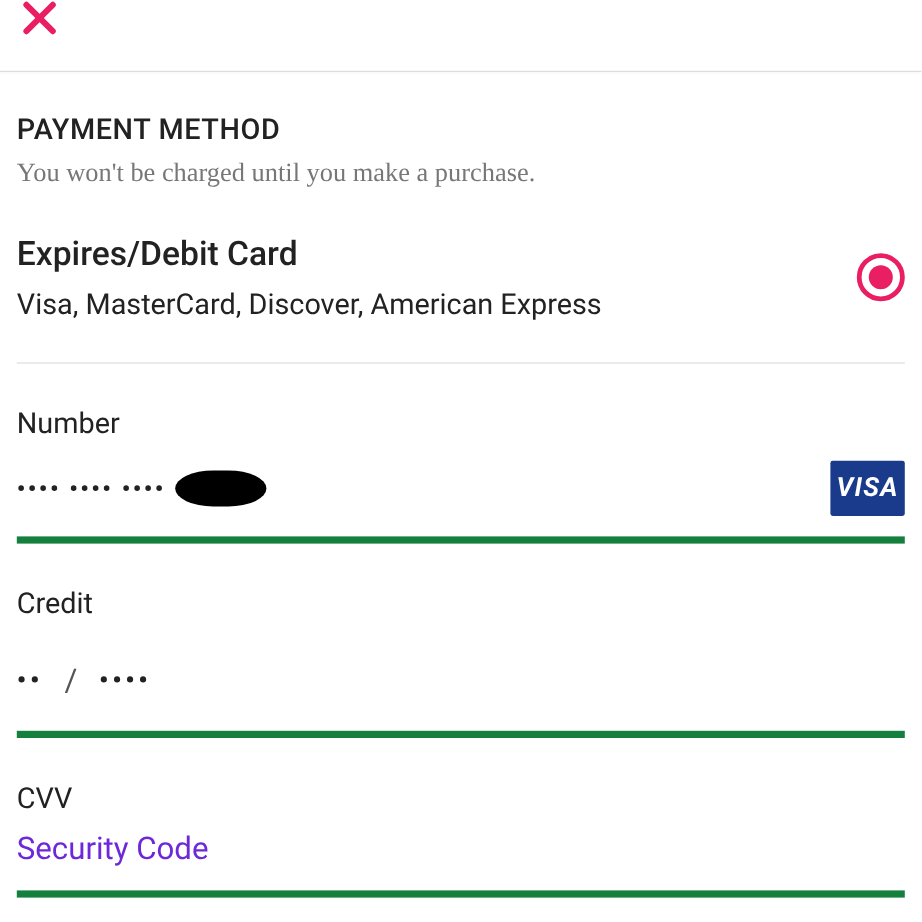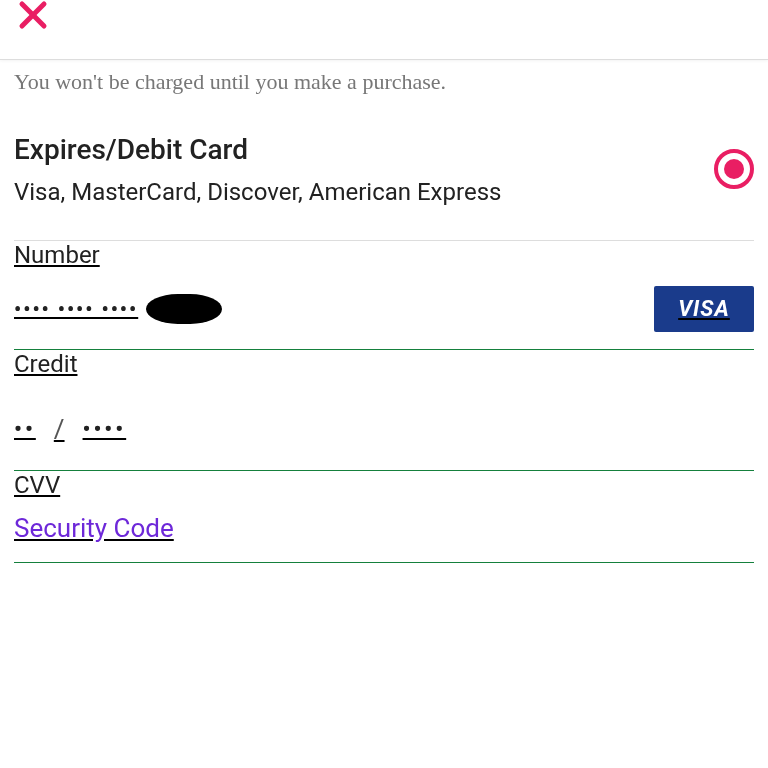--- a/index.html
+++ b/index.html
@@ -9,47 +9,48 @@
     .content { padding: 0 14px; }
     .section-title { font-size: 24px; font-weight: 500; color: #222; letter-spacing: 0.5px; margin-top: 34px; }
     .section-sub { font-size: 22px; color: #777; margin-top: 8px; line-height: 1.3; font-family: Liberation Serif, serif; }
     .method-row { display: flex; align-items: center; justify-content: space-between; margin-top: 36px; }
     .method-left { display: flex; flex-direction: column; }
     .method-title { font-size: 28px; font-weight: 500; color: #222; }
     .method-sub { font-size: 24px; color: #222; margin-top: 12px; }
     .radio { width: 40px; height: 40px; border-radius: 50%; border: 4px solid #e91e63; display: flex; align-items: center; justify-content: center; flex-shrink: 0; }
     .radio-inner { width: 20px; height: 20px; border-radius: 50%; background: #e91e63; }
     .divider-top { height: 1px; background: #ddd; margin-top: 34px; }
-    .field { border-bottom: 1px solid #15803d; padding-bottom: 18px; position: relative; text-decoration: underline; }
+    .field { margin-top: 36px; border-bottom: 6px solid #15803d; padding-bottom: 18px; position: relative; }
     .field-label { font-size: 24px; color: #222; }
     .field-value-row { display: flex; align-items: center; justify-content: space-between; margin-top: 18px; height: 44px; }
     .field-value { font-size: 24px; color: #222; letter-spacing: 2px; display: flex; align-items: center; }
     .dots { letter-spacing: 2px; font-weight: bold; font-size: 20px; }
     .redacted { display: inline-block; width: 76px; height: 30px; background: #000; border-radius: 50%/60%; margin-left: 8px; }
-    .visa-badge { width: 100px; height: 46px; background: #1a3b8b; color: #fff; font-weight: 700; font-style: italic; font-size: 22px; display: flex; align-items: center; justify-content: center; letter-spacing: 1px; border-radius: 2px; }
+    .visa-badge { width: 62px; height: 46px; background: #1a3b8b; color: #fff; font-weight: 700; font-style: italic; font-size: 22px; display: flex; align-items: center; justify-content: center; letter-spacing: 1px; border-radius: 2px; }
     .expires-body { margin-top: 36px; display: flex; align-items: center; font-size: 22px; color: #222; }
     .exp-dots { letter-spacing: 3px; font-weight: bold; }
     .exp-slash { margin: 0 18px; color: #555; font-size: 26px; }
     .cvv-placeholder { font-size: 26px; color: #6d28d9; margin-top: 14px; }
     .field-expires { padding-bottom: 26px; }
     .field-cvv { padding-bottom: 19px; }
   </style>
 </head>
 <body>
 
 <div class="header">
   <div class="close-icon">
     <svg width="30" height="30" viewBox="0 0 30 30">
       <line x1="4" y1="4" x2="26" y2="26" stroke="#e91e63" stroke-width="5" stroke-linecap="round"></line>
       <line x1="26" y1="4" x2="4" y2="26" stroke="#e91e63" stroke-width="5" stroke-linecap="round"></line>
     </svg>
   </div>
 </div>
 
 <div class="content">
+  <div class="section-title">PAYMENT METHOD</div>
   <div class="section-sub">You won't be charged until you make a purchase.</div>
 
   <div class="method-row">
     <div class="method-left">
       <div class="method-title">Expires/Debit Card</div>
       <div class="method-sub">Visa, MasterCard, Discover, American Express</div>
     </div>
     <div class="radio">
       <div class="radio-inner"></div>
     </div>

